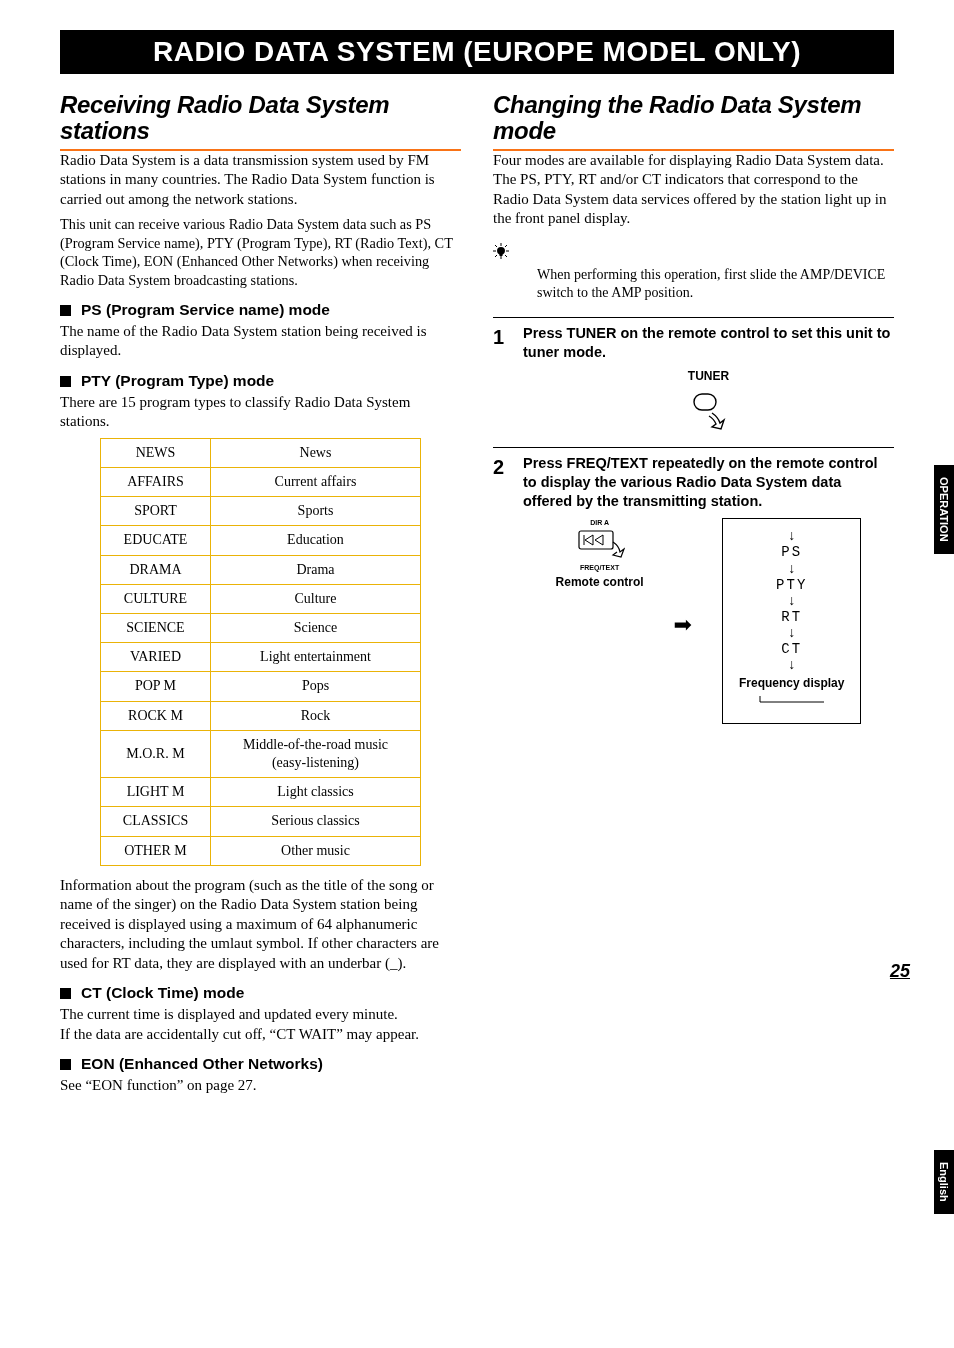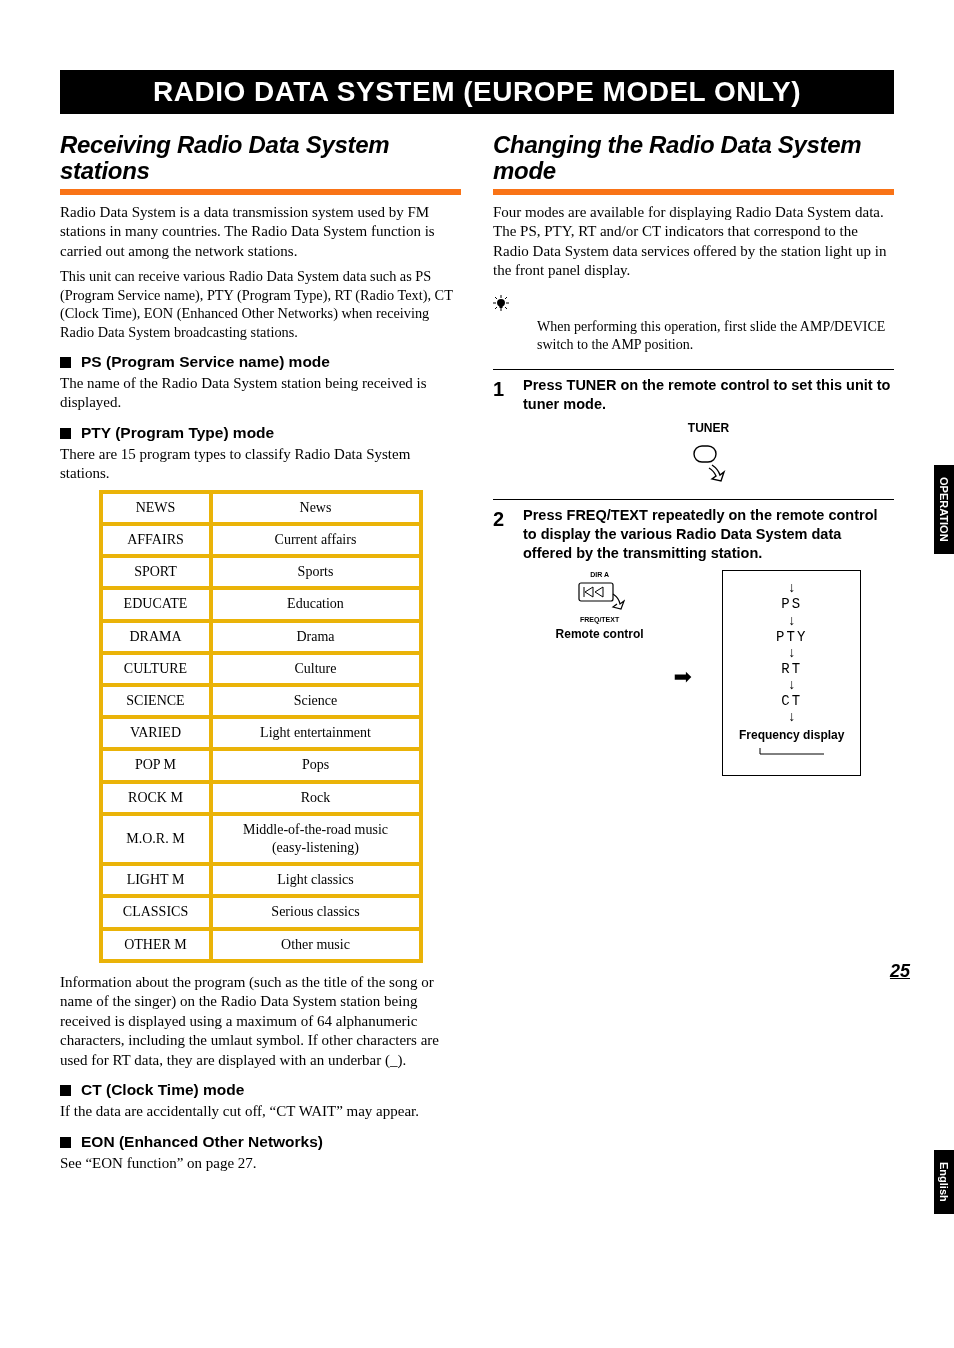--- a/index.html
+++ b/index.html
@@ -1,29 +1,29 @@
 <!DOCTYPE html>
 <html><head>
 <meta charset="utf-8">
 <style>
   * { box-sizing: border-box; margin: 0; padding: 0; }
   html, body { width: 954px; height: 1348px; background: #fff; font-family: "Times New Roman", Times, serif; color: #000; }
-  .page { position: relative; width: 954px; height: 1012px; padding: 70px 60px 0 60px; }
+  .page { position: relative; width: 954px; height: 1012px; padding: 30px 60px 0 60px; }
   .banner { background: #000; color: #fff; margin: 0 0 18px 0; padding: 6px 0; text-align: center; }
   .banner-text { font-family: Arial, Helvetica, sans-serif; font-weight: 900; font-size: 28px; font-stretch: condensed; letter-spacing: 0.5px; }
   .columns { display: flex; gap: 32px; }
   .col { flex: 1 1 0; min-width: 0; }
-  .section-head { border-bottom: 6px solid #f97316; padding-bottom: 4px; margin-bottom: 8px; }
+  .section-head { border-bottom: 2px solid #f97316; padding-bottom: 4px; }
   .section-head h2 { font-family: Arial, Helvetica, sans-serif; font-weight: 700; font-style: italic; font-size: 24px; line-height: 1.1; font-stretch: condensed; letter-spacing: -0.3px; }
   .body { font-size: 15px; line-height: 1.3; }
   .body p { margin-bottom: 6px; }
   .sub { font-family: Arial, Helvetica, sans-serif; font-weight: 700; font-size: 15.5px; margin-top: 10px; margin-bottom: 2px; }
   .sub .sq { display:inline-block; width:11px; height:11px; background:#000; margin-right:10px; vertical-align: -1px; }
   table.pty { border-collapse: collapse; margin: 6px auto 10px auto; font-size: 14px; }
-  table.pty td { border: 4px solid #eab308; padding: 5px 18px; text-align: center; }
+  table.pty td { border: 1px solid #eab308; padding: 5px 18px; text-align: center; }
   table.pty td:first-child { width: 110px; }
   table.pty td:last-child { width: 210px; }
   .tip-icon { display:inline-block; margin: 8px 0 0 0; }
   .tip-icon svg { display:block; }
   .note { font-size: 14px; line-height:1.3; margin-top:2px;margin-left:44px;}
   .steps { margin-top: 12px; }
   .step { border-top: 1.5px solid #000; padding-top: 6px; margin-top: 14px; display:flex; }
   .step-num { font-family: Arial, Helvetica, sans-serif; font-weight:700; font-size: 20px; width: 30px; flex-shrink:0;}
   .step-body { font-family: Arial, Helvetica, sans-serif; font-weight:700; font-size: 14.5px; line-height:1.3; }
   .step-illus { margin-top: 8px; }
@@ -126,20 +126,21 @@
             <tr>
                 <td>OTHER M</td>
                 <td>Other music</td>
               </tr>
           </tbody>
         </table>
 
         <p>Information about the program (such as the title of the song or name of the singer) on the Radio Data System station being received is displayed using a maximum of 64 alphanumeric characters, including the umlaut symbol. If other characters are used for RT data, they are displayed with an underbar (_).</p>
 
         <div class="sub"><span class="sq"></span><span>CT (Clock Time) mode</span></div>
+        <p style="margin-bottom:0;">The current time is displayed and updated every minute.</p>
         <p>If the data are accidentally cut off, “CT WAIT” may appear.</p>
 
         <div class="sub"><span class="sq"></span><span>EON (Enhanced Other Networks)</span></div>
         <p>See “EON function” on page 27.</p>
       </div>
     </div>
 
     <div class="col">
       <div class="section-head">
         <h2>Changing the Radio Data System mode</h2>

